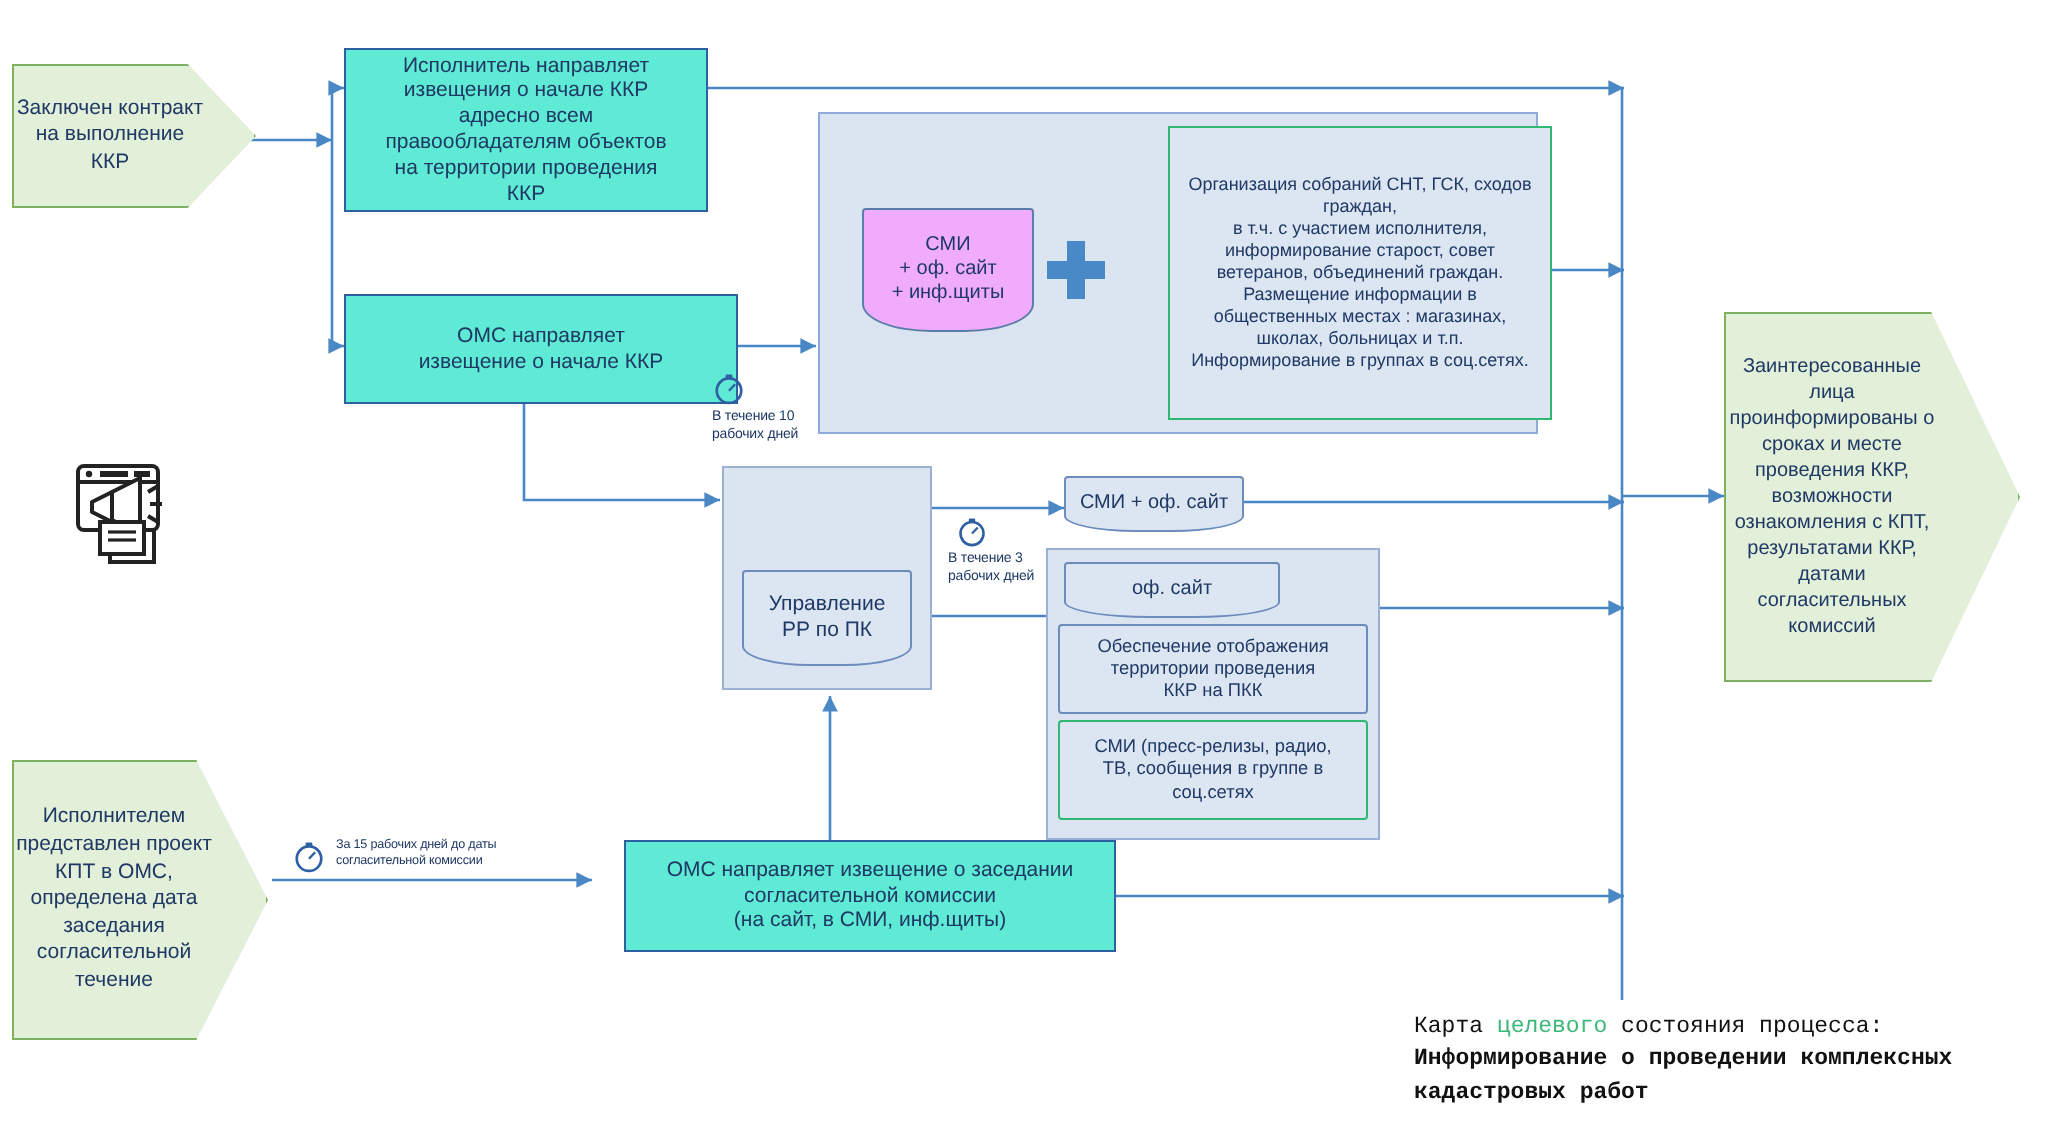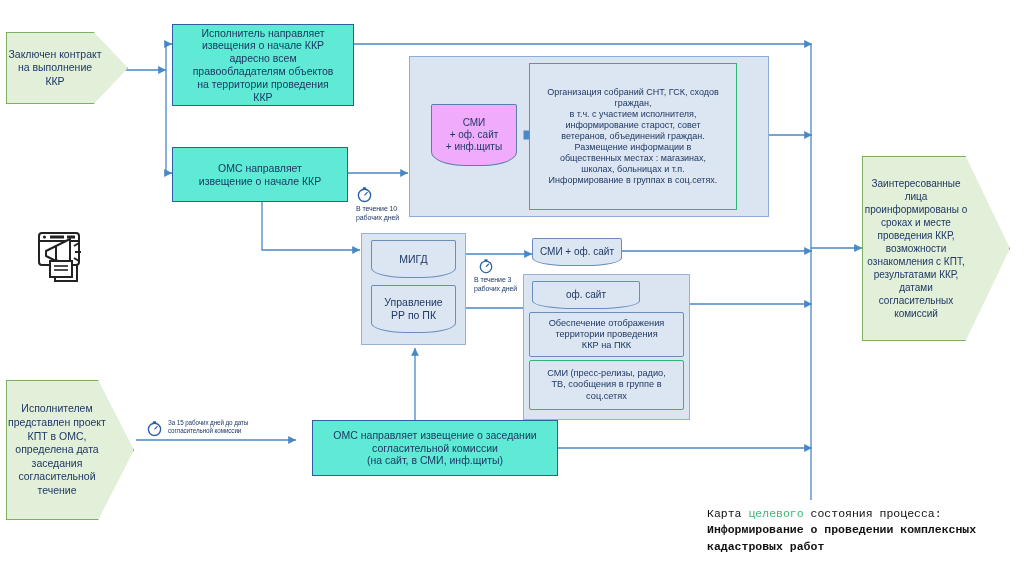--- a/index.html
+++ b/index.html
@@ -133,21 +133,21 @@
 
   <div class="node pbox" style="left:172px;top:24px;width:182px;height:82px;font-size:10.5px;padding:2px 6px;">
     <span style="white-space:pre-line">Исполнитель направляет
 извещения о начале ККР
 адресно всем
 правообладателям объектов
 на территории проведения
 ККР</span>
   </div>
 
-  <div class="node pbox" style="left:172px;top:147px;width:176px;height:55px;font-size:10.5px;padding:10px 6px;">
+  <div class="node pbox" style="left:172px;top:147px;width:197px;height:55px;font-size:10.5px;padding:10px 6px;">
     <span style="white-space:pre-line">ОМС направляет
 извещение о начале ККР</span>
   </div>
 
   <div style="position:absolute;left:356px;top:186px;">
     <svg width="17" height="17" viewBox="0 0 20 20" style="position:absolute;left:0;top:0;">
       <circle cx="10" cy="11" r="7.2" fill="none" stroke="#2e5fa3" stroke-width="1.6"></circle>
       <rect x="8" y="1.5" width="4" height="2.6" rx="0.8" fill="#2e5fa3"></rect>
       <line x1="10" y1="11" x2="13.6" y2="7.2" stroke="#2e5fa3" stroke-width="1.4"></line>
     </svg>
@@ -165,38 +165,34 @@
 + оф. сайт
 + инф.щиты</span>
   </div>
 
   <div class="plus" style="left:521px;top:118px;">
     <svg width="34" height="34" viewBox="0 0 34 34">
       <path d="M12,2 H22 V12 H32 V22 H22 V32 H12 V22 H2 V12 H12 Z" fill="#4a89c8" stroke="#dbe5f1" stroke-width="1"></path>
     </svg>
   </div>
 
-  <div class="node greenbox" style="left:529px;top:63px;width:208px;height:147px;font-size:9px;padding:2px 4px;">
+  <div class="node greenbox" style="left:584px;top:63px;width:192px;height:147px;font-size:9px;padding:2px 4px;">
     <span style="white-space:pre-line">Организация собраний СНТ, ГСК, сходов
 граждан,
 в т.ч. с участием исполнителя,
 информирование старост, совет
 ветеранов, объединений граждан.
 Размещение информации в
 общественных местах : магазинах,
 школах, больницах и т.п.
 Информирование в группах в соц.сетях.</span>
   </div>
 
   <div class="node panel2" style="left:361px;top:233px;width:105px;height:112px;"></div>
 
-  <div class="doc" style="left:371px;top:240px;width:85px;height:38px;font-size:10.5px;
-              border-radius:2px 2px 40% 40%/2px 2px 10px 10px;">
-    <span style="white-space:pre-line">МИГД</span>
-  </div>
 
   <div class="doc" style="left:371px;top:285px;width:85px;height:48px;font-size:10.5px;
               border-radius:2px 2px 40% 40%/2px 2px 10px 10px;">
     <span style="white-space:pre-line">Управление
 РР по ПК</span>
   </div>
 
   <div style="position:absolute;left:478px;top:258px;">
     <svg width="16" height="16" viewBox="0 0 20 20" style="position:absolute;left:0;top:0;">
       <circle cx="10" cy="11" r="7.2" fill="none" stroke="#2e5fa3" stroke-width="1.6"></circle>

